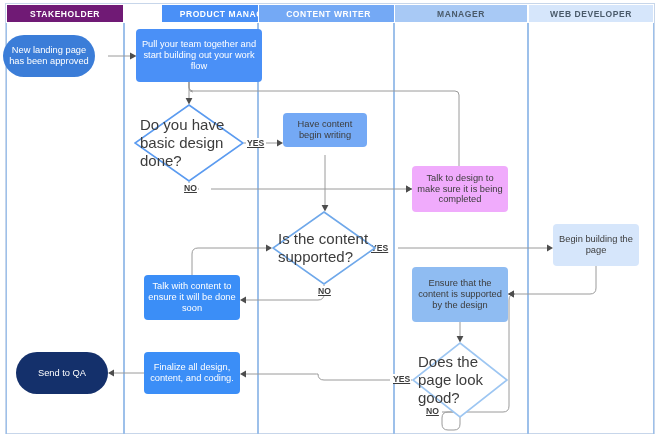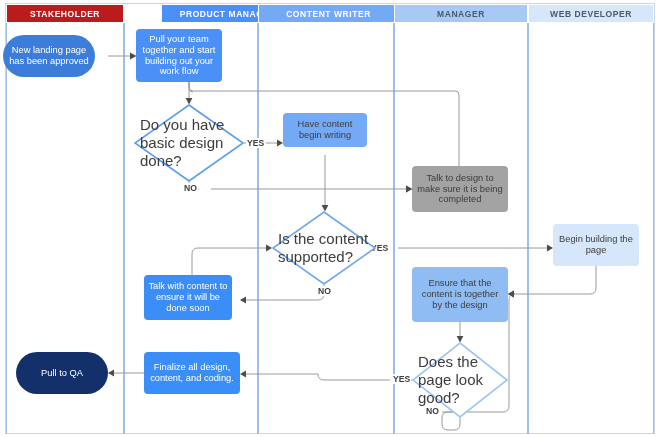--- a/index.html
+++ b/index.html
@@ -49,37 +49,37 @@
     text-align:left;font-size:15px;line-height:1.2;color:#3c3c3c;
     padding:0 6px;box-sizing:border-box;
   }
   
   #wires{position:absolute;left:0;top:0;width:660px;height:437px;pointer-events:none;}
   .wire{fill:none;stroke:#9a9a9a;stroke-width:1;}
   .arrowhead{fill:#4d4d4d;}
   
   .blabel{
     position:absolute;font-size:8.6px;font-weight:bold;color:#3c3c3c;
-    background:#ffffff;padding:0 1px;white-space:nowrap;
+    background:#ffffff;padding:0 1px;white-space:nowrap;text-decoration:underline;
   }
 </style>
 </head>
 <body>
 
 <div id="canvas">
 
   <div id="frame"></div>
 
   <div class="lane-col" style="left:6px;width:118px;"></div>
   <div class="lane-col" style="left:124px;width:134px;"></div>
   <div class="lane-col" style="left:258px;width:136px;"></div>
   <div class="lane-col" style="left:394px;width:134px;"></div>
   <div class="lane-col" style="left:528px;width:126px;"></div>
 
-  <div class="lane-head" style="left:6px;width:118px;background:#b91c1c;color:#ffffff;">
+  <div class="lane-head" style="left:6px;width:118px;background:#701a75;color:#ffffff;">
     <span>STAKEHOLDER</span>
   </div>
   <div class="lane-head" style="left:124px;width:134px;background:#4a90f7;color:#ffffff;margin-left:37px;">
     <span>PRODUCT MANAGER</span>
   </div>
   <div class="lane-head" style="left:258px;width:141px;background:#74a9f5;color:#ffffff;">
     <span>CONTENT WRITER</span>
   </div>
   <div class="lane-head" style="left:394px;width:134px;background:#a8c9f5;color:#4a5a6a;">
     <span>MANAGER</span>
@@ -155,66 +155,66 @@
     <span>YES</span>
   </div>
   <div class="blabel" style="left:425px;top:406px;">
     <span>NO</span>
   </div>
 
   <div class="node term" style="left:3px;top:35px;width:92px;height:42px;background:#3b7dd8;color:#ffffff;">
     <span>New landing page has been approved</span>
   </div>
 
-  <div class="node proc" style="left:136px;top:29px;width:86px;height:53px;background:#4a90f7;color:#ffffff;">
+  <div class="node proc" style="left:136px;top:29px;width:126px;height:53px;background:#4a90f7;color:#ffffff;">
     <span>Pull your team together and start building out your work flow</span>
   </div>
 
   <div class="diamond-wrap" style="left:134px;top:104px;width:110px;height:78px;">
     <svg class="diamond-shape" viewBox="0 0 110 78" preserveAspectRatio="none">
       <polygon points="55,1 109,39 55,77 1,39" fill="#ffffff" stroke="#5b9bf0" stroke-width="1.6"></polygon>
     </svg>
     <div class="diamond-label">Do you have basic design done?</div>
   </div>
 
   <div class="node proc" style="left:283px;top:113px;width:84px;height:34px;background:#74a9f5;color:#3c3c3c;">
     <span>Have content begin writing</span>
   </div>
 
-  <div class="node proc" style="left:412px;top:166px;width:96px;height:46px;background:#a3a3a3;color:#3c3c3c;justify-content:center;">
+  <div class="node proc" style="left:412px;top:166px;width:96px;height:46px;background:#f0abfc;color:#3c3c3c;justify-content:center;">
     <span>Talk to design to make sure it is being completed</span>
   </div>
 
   <div class="diamond-wrap" style="left:272px;top:211px;width:104px;height:74px;">
     <svg class="diamond-shape" viewBox="0 0 104 74" preserveAspectRatio="none">
       <polygon points="52,1 103,37 52,73 1,37" fill="#ffffff" stroke="#6fa8ea" stroke-width="1.6"></polygon>
     </svg>
     <div class="diamond-label">Is the content supported?</div>
   </div>
 
   <div class="node proc" style="left:553px;top:224px;width:86px;height:42px;background:#d6e6fb;color:#3c3c3c;">
     <span>Begin building the page</span>
   </div>
 
-  <div class="node proc" style="left:144px;top:275px;width:88px;height:45px;background:#3b8ef7;color:#ffffff;">
+  <div class="node proc" style="left:144px;top:275px;width:96px;height:45px;background:#3b8ef7;color:#ffffff;">
     <span>Talk with content to ensure it will be done soon</span>
   </div>
 
   <div class="node proc" style="left:412px;top:267px;width:96px;height:55px;background:#8fbcf2;color:#3c3c3c;">
-    <span>Ensure that the content is together by the design</span>
+    <span>Ensure that the content is supported by the design</span>
   </div>
 
   <div class="diamond-wrap" style="left:412px;top:342px;width:96px;height:76px;">
     <svg class="diamond-shape" viewBox="0 0 96 76" preserveAspectRatio="none">
       <polygon points="48,1 95,38 48,75 1,38" fill="#ffffff" stroke="#9dc6f2" stroke-width="1.6"></polygon>
     </svg>
     <div class="diamond-label">Does the page look good?</div>
   </div>
 
   <div class="node proc" style="left:144px;top:352px;width:96px;height:42px;background:#3b8ef7;color:#ffffff;justify-content:center;">
     <span>Finalize all design, content, and coding.</span>
   </div>
 
   <div class="node term" style="left:16px;top:352px;width:92px;height:42px;background:#14306b;color:#ffffff;">
-    <span>Pull to QA</span>
+    <span>Send to QA</span>
   </div>
 
 </div>
 
 </body></html>

